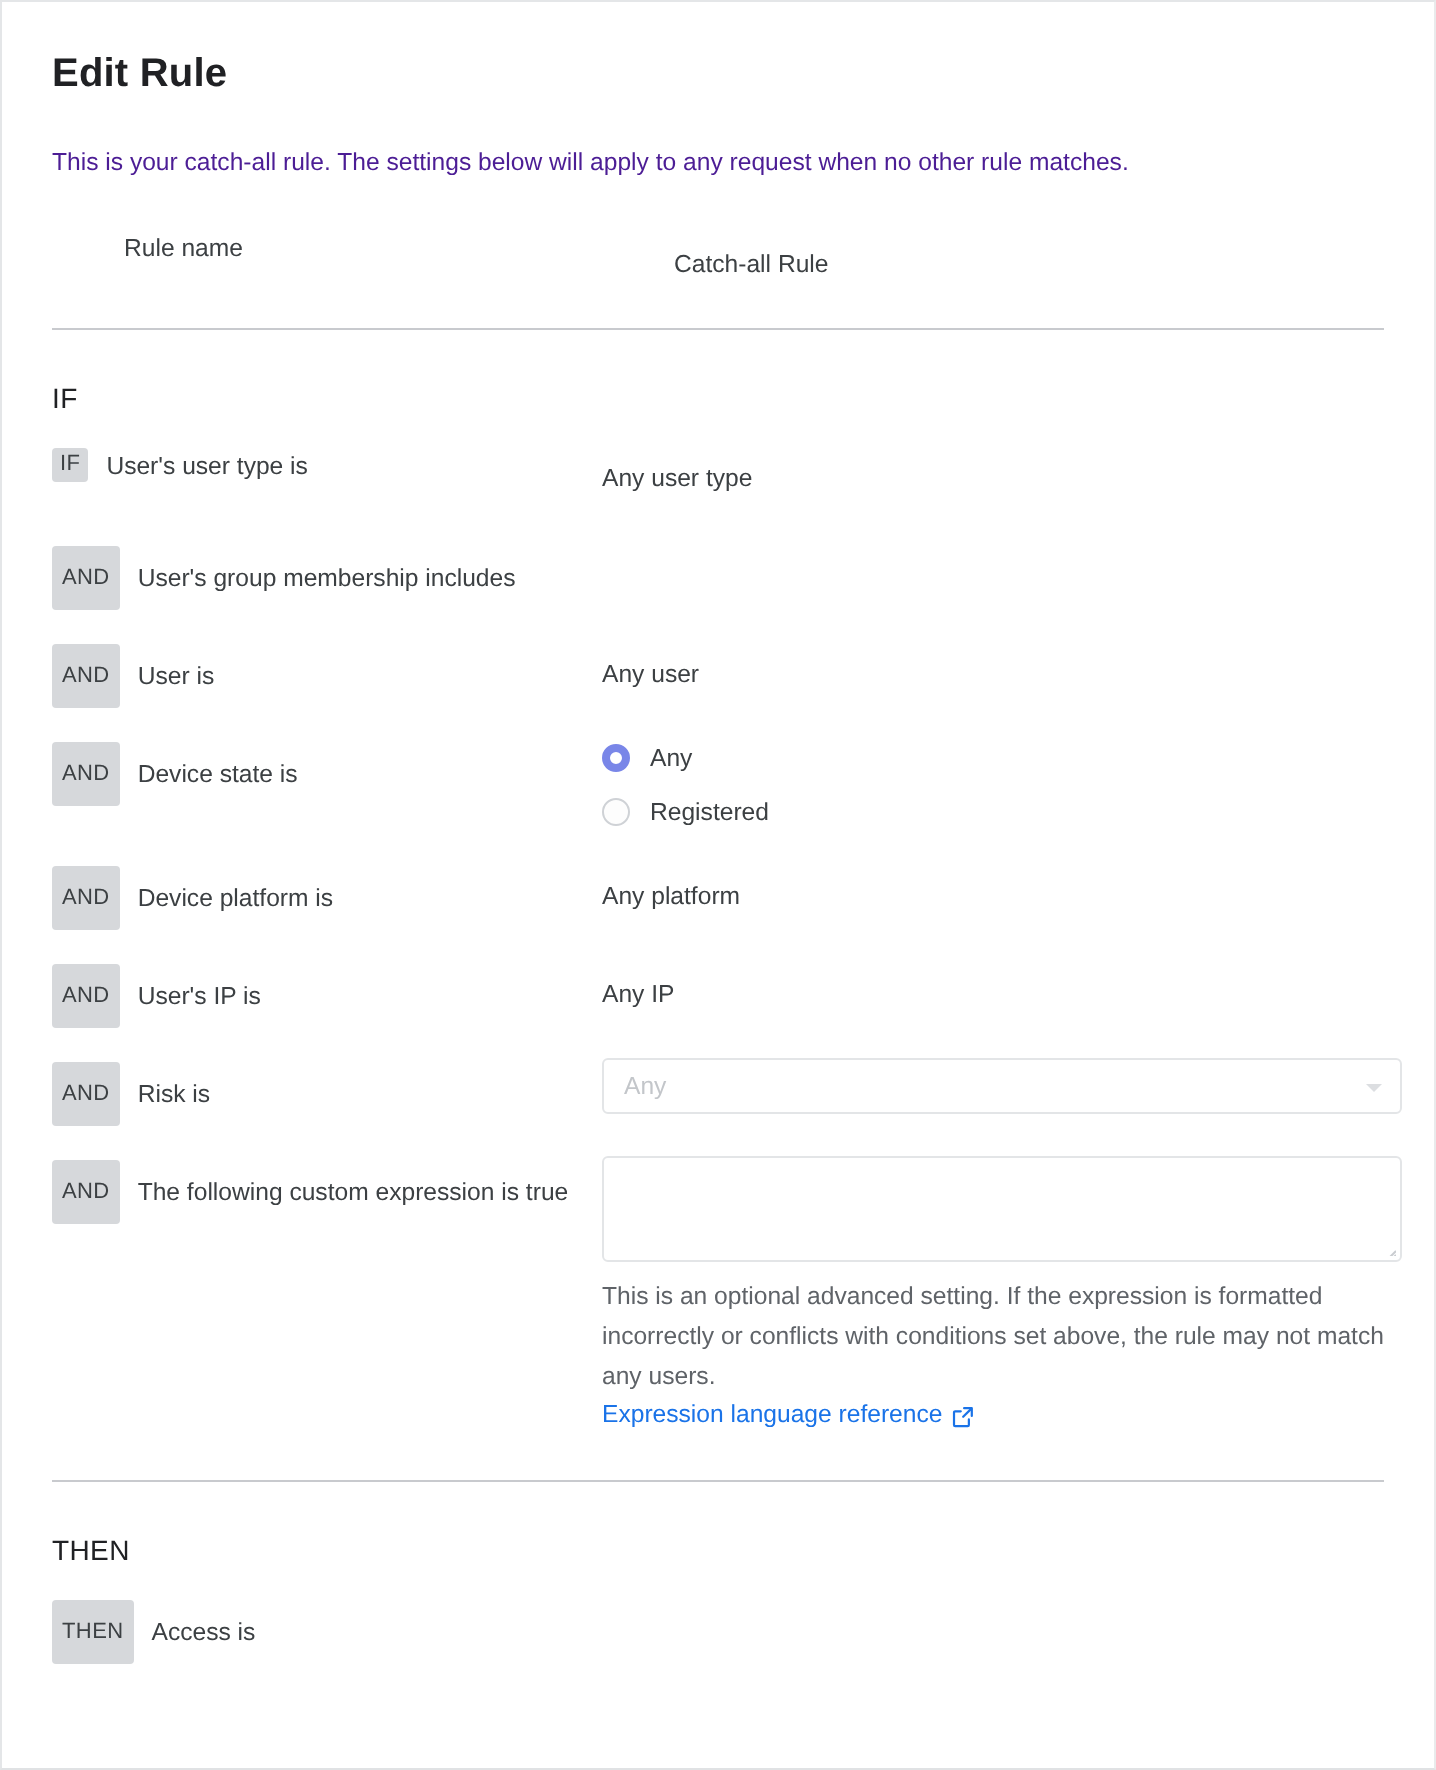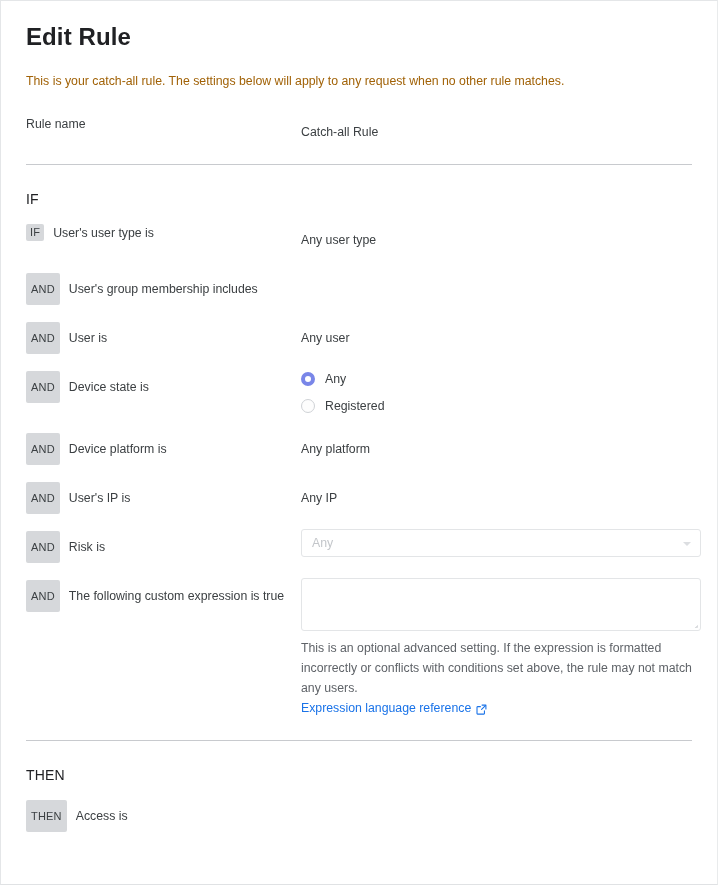--- a/index.html
+++ b/index.html
@@ -26,32 +26,32 @@
   }
   .inner {
     position: relative;
     padding: 0 25px;
   }
 
   
   .page-title {
     margin: 0;
     padding-top: 24px;
-    font-size: 24px;
+    font-size: 20px;
     line-height: 24px;
     font-weight: bold;
     color: #202124;
     letter-spacing: 0.1px;
   }
   .page-desc {
     margin: 0;
     padding-top: 24px;
     font-size: 12.3px;
     line-height: 16px;
-    color: #a16207;
+    color: #4c1d95;
   }
 
   
   .row {
     position: relative;
     display: flex;
     align-items: flex-start;
   }
   .col-left {
     width: 275px;
@@ -60,20 +60,21 @@
     align-items: center;
   }
   .col-right {
     flex: 1 1 auto;
     min-width: 0;
   }
 
   
   .rule-name-row {
     padding-top: 27px;
+    margin-left: 36px;
   }
   .rule-name-label {
     font-size: 12.3px;
     line-height: 16px;
     color: #3c4043;
   }
   .rule-name-value {
     font-size: 12.3px;
     line-height: 16px;
     color: #3c4043;

